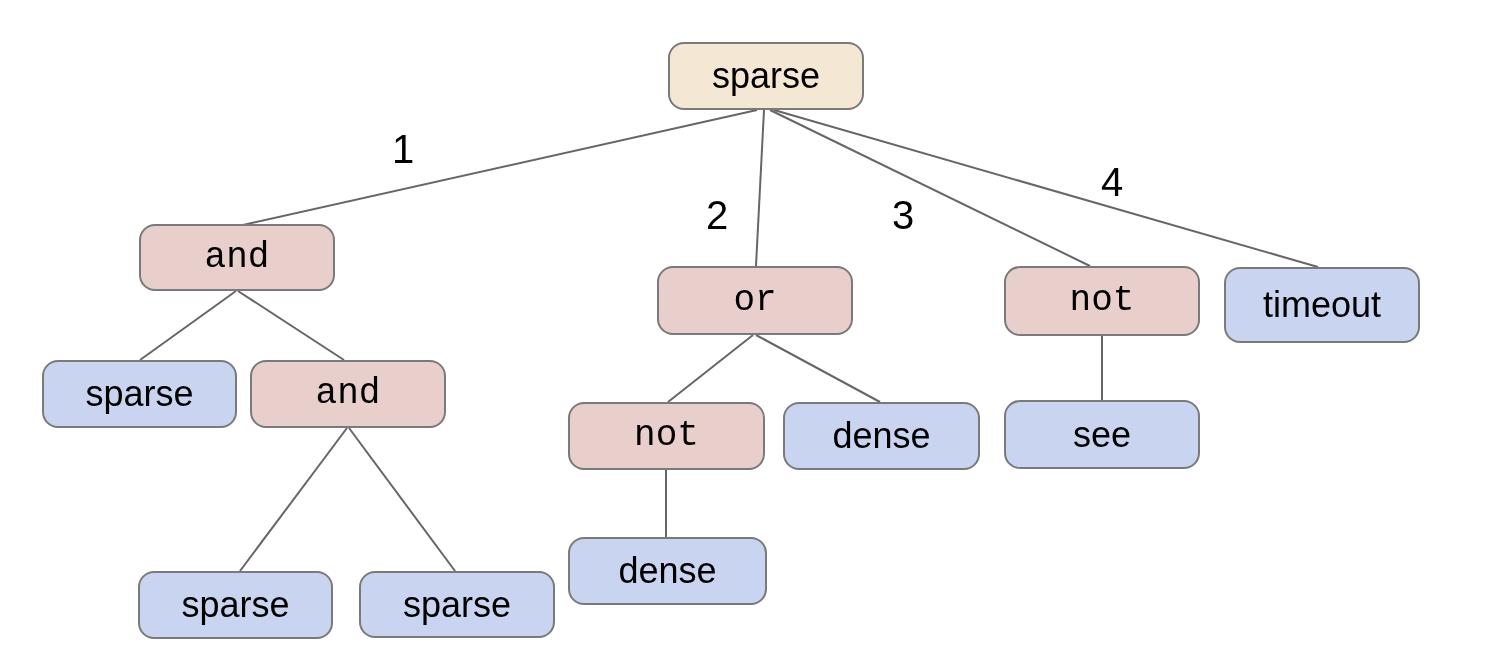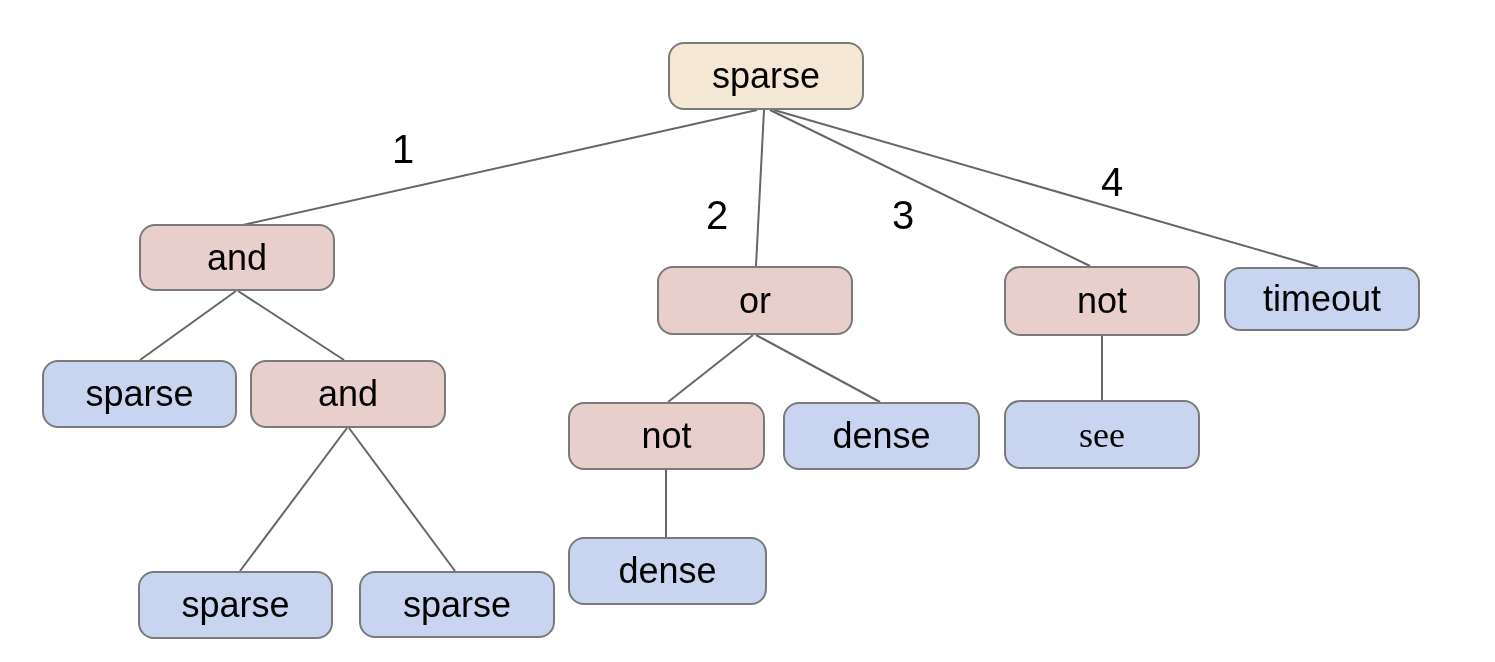--- a/index.html
+++ b/index.html
@@ -28,21 +28,21 @@
     align-items: center;
     justify-content: center;
     border: 2px solid var(--node-border, #7a7a7a);
     border-radius: 16px;
     font-size: 36px;
     line-height: 1;
     color: var(--text-color, #000000);
     white-space: nowrap;
   }
   .node.root     { background: var(--root-fill, #f4e7d3); }
-  .node.operator { background: var(--op-fill, #e8cfcb); }
+  .node.operator { background: var(--op-fill, #e8cfcb); font-family: Liberation Mono, monospace; }
   .node.leaf     { background: var(--leaf-fill, #c9d5f0); }
   .edge-label {
     position: absolute;
     transform: translate(-50%, -50%);
     font-size: 40px;
     color: var(--text-color, #000000);
     line-height: 1;
   }
 </style>
 </head>
@@ -71,31 +71,31 @@
   <div class="edge-label" style="left:1112px; top:182px;">4</div>
 
   <div class="node root" style="left:668px; top:42px; width:196px; height:68px;">sparse</div>
 
   <div class="node operator" style="left:139px; top:224px; width:196px; height:67px;">and</div>
 
   <div class="node operator" style="left:657px; top:266px; width:196px; height:69px;">or</div>
 
   <div class="node operator" style="left:1004px; top:266px; width:196px; height:70px;">not</div>
 
-  <div class="node leaf" style="left:1224px; top:267px; width:196px; height:64px;">timeout</div>
+  <div class="node leaf" style="left:1224px; top:267px; width:196px; height:76px;">timeout</div>
 
   <div class="node leaf" style="left:42px; top:360px; width:195px; height:68px;">sparse</div>
 
   <div class="node operator" style="left:250px; top:360px; width:196px; height:68px;">and</div>
 
   <div class="node operator" style="left:568px; top:402px; width:197px; height:68px;">not</div>
 
   <div class="node leaf" style="left:783px; top:402px; width:197px; height:68px;">dense</div>
 
-  <div class="node leaf" style="left:1004px; top:400px; width:196px; height:69px;font-family:Liberation Serif, serif;">see</div>
+  <div class="node leaf" style="left:1004px; top:400px; width:196px; height:69px;">see</div>
 
   <div class="node leaf" style="left:138px; top:571px; width:195px; height:68px;">sparse</div>
 
   <div class="node leaf" style="left:359px; top:571px; width:196px; height:67px;">sparse</div>
 
   <div class="node leaf" style="left:568px; top:537px; width:199px; height:68px;">dense</div>
 
 </div>
 
 </body></html>

